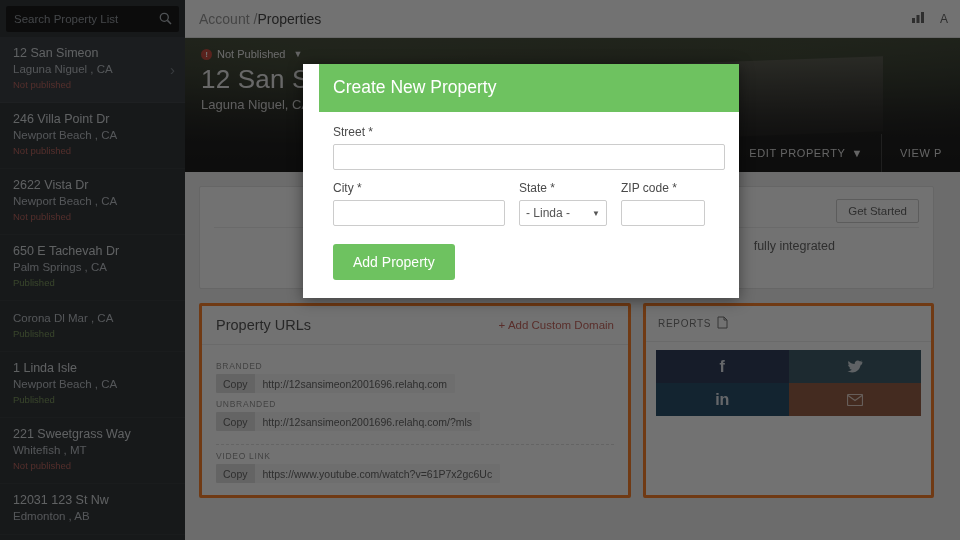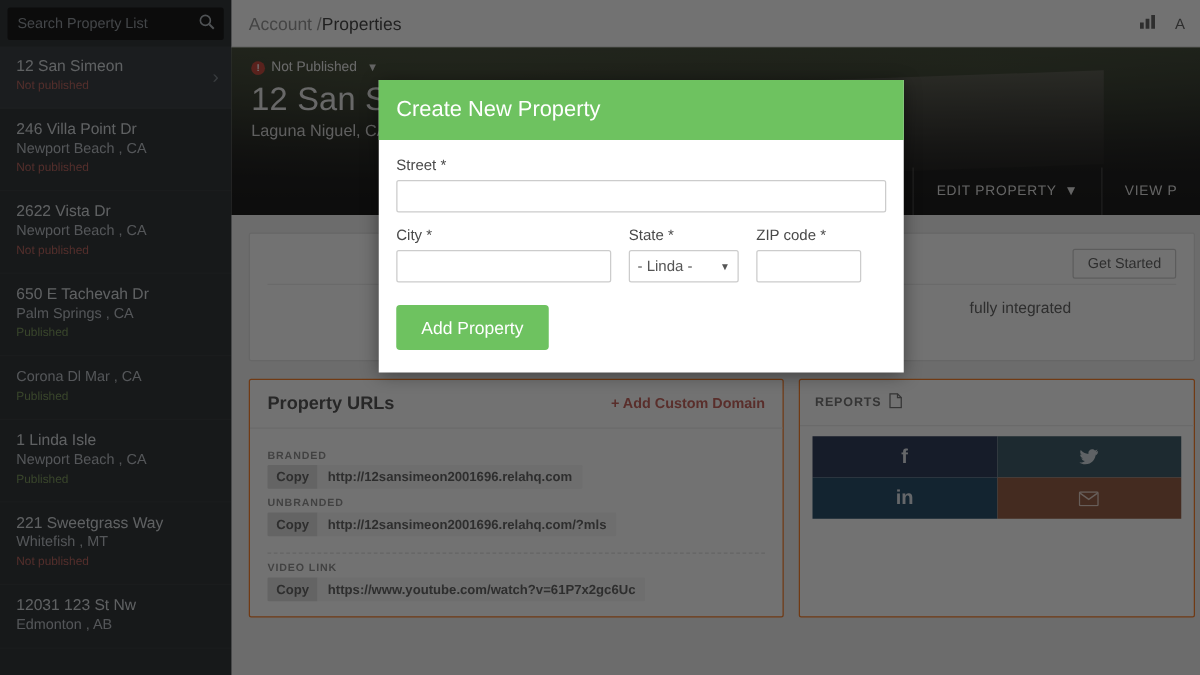--- a/index.html
+++ b/index.html
@@ -82,34 +82,34 @@
   .hero-sub{font-size:13px;color:#cfcfcf;margin-top:2px;}
   .hero-actions{
     position:absolute;right:0;bottom:0;display:flex;align-items:center;height:38px;
   }
   .hero-act{
     font-size:11px;color:#ddd;letter-spacing:.6px;padding:0 18px;height:38px;
     display:flex;align-items:center;gap:6px;border-left:1px solid rgba(255,255,255,.18);
     cursor:pointer;white-space:nowrap;
   }
   
-  .content{padding:14px 4px 0 14px;}
+  .content{padding:14px 26px 0 14px;}
   .promo{
     background:#fff;border:1px solid #e0e0e0;border-radius:2px;
     padding:12px 14px;position:relative;min-height:84px;box-sizing:border-box;
   }
   .promo-line{font-size:12.5px;color:#555;line-height:20px;}
   .btn-outline{
     position:absolute;right:14px;top:12px;border:1px solid #c9c9c9;background:#fff;
     font-size:11.5px;color:#555;padding:5px 11px;border-radius:2px;cursor:pointer;
     font-family:"Liberation Sans",sans-serif;
   }
   .promo-sep{border-top:1px solid #ececec;margin:10px 0 8px 0;}
   .cols{display:flex;gap:12px;margin-top:14px;}
-  .card{background:#fff;border:1px solid #f97316;border-radius:2px;font-weight:bold;}
+  .card{background:#fff;border:3px solid #f97316;border-radius:2px;}
   .card-urls{flex:0 0 426px;}
   .card-head{
     display:flex;align-items:center;justify-content:space-between;
     padding:11px 14px 11px 14px;border-bottom:1px solid #ececec;
   }
   .card-title{font-size:14.5px;color:#444;}
   .add-domain{font-size:11.5px;color:#c0564e;cursor:pointer;}
   .url-body{padding:10px 14px 12px 14px;}
   .url-lbl{font-size:8.5px;color:#888;letter-spacing:.7px;margin:6px 0 3px 0;}
   .url-row{display:flex;align-items:stretch;height:19px;}
@@ -133,21 +133,21 @@
   .sq{height:33px;display:flex;align-items:center;justify-content:center;color:#dfe4ea;font-size:16px;cursor:pointer;}
   .sq-fb{background:#1b2a4a;}
   .sq-tw{background:#2c4c5a;}
   .sq-li{background:#123c5a;}
   .sq-ml{background:#8d4f33;}
   
   #dim{position:absolute;left:0;top:0;width:960px;height:540px;background:rgba(20,20,20,.60);z-index:60;}
   
   #modal{
     position:absolute;left:303px;top:64px;width:420px;z-index:70;
-    background:#fff;box-shadow:0 2px 14px rgba(0,0,0,.45);
+    background:#fff;box-shadow:0 2px 14px rgba(0,0,0,.45);padding-left:16px;
   }
   .modal-head{background:#6ec260;padding:13px 14px 14px 14px;}
   .modal-title{color:#fff;font-size:17.5px;font-weight:400;}
   .modal-body{padding:13px 14px 18px 14px;}
   .flabel{font-size:12px;color:#4a4a4a;margin-bottom:5px;}
   .fin{
     width:100%;box-sizing:border-box;height:26px;border:1px solid #ccc;border-radius:2px;
     outline:none;font-size:12px;color:#333;padding:0 7px;background:#fff;
     font-family:"Liberation Sans",sans-serif;
   }
@@ -293,20 +293,21 @@
         <svg width="13" height="13" viewBox="0 0 13 13">
             <circle cx="5.3" cy="5.3" r="4" fill="none" stroke="#a9b0b6" stroke-width="1.3"></circle>
             <line x1="8.4" y1="8.4" x2="12" y2="12" stroke="#a9b0b6" stroke-width="1.5"></line>
           </svg>
       </span>
     </div>
   </div>
   <div class="prop-list">
     <div class="prop-item active">
       <div class="prop-addr">12 San Simeon</div>
+      <div class="prop-city">Laguna Niguel , CA</div>
       <div class="prop-status st-no">Not published</div>
       <span class="chev">›</span>
     </div>
     <div class="prop-item">
       <div class="prop-addr">246 Villa Point Dr</div>
       <div class="prop-city">Newport Beach , CA</div>
       <div class="prop-status st-no">Not published</div>
     </div>
     <div class="prop-item">
       <div class="prop-addr">2622 Vista Dr</div>

